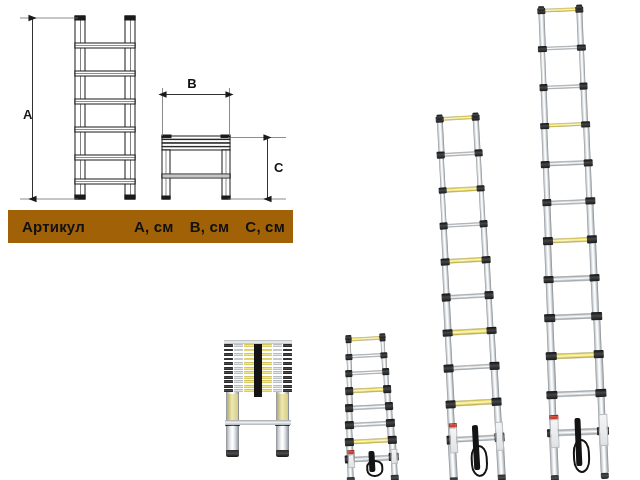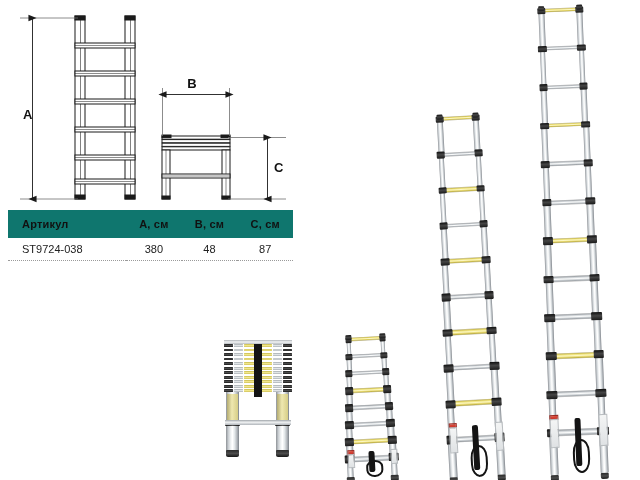--- a/index.html
+++ b/index.html
@@ -15,22 +15,22 @@
   
   .diagram{position:absolute;left:0;top:0;width:300px;height:210px;}
   .diagram svg{display:block;}
 
   
   .spec-table{
     position:absolute;left:8px;top:210px;width:285px;
     border-collapse:collapse;
   }
   .spec-table th{
-    background:#0f766e;
-    font-size:11px;font-weight:bold;color:#111;
+    background:#a16207;
+    font-size:15px;font-weight:bold;color:#111;
     padding:8px 0 8px 0;
     text-align:center;
     letter-spacing:.2px;
   }
   .spec-table th.art{text-align:left;padding-left:14px;width:104px;}
   .spec-table td{
     font-size:11px;color:#222;
     padding:5px 0 5px 0;
     text-align:center;
     background:#fff;
@@ -199,26 +199,20 @@
   <table class="spec-table">
     <thead>
       <tr>
         <th class="art">Артикул</th>
         <th>A, см</th>
         <th>B, см</th>
         <th>C, см</th>
       </tr>
     </thead>
     <tbody>
-      <tr>
-        <td class="art">ST9724-038</td>
-        <td>380</td>
-        <td>48</td>
-        <td>87</td>
-      </tr>
     </tbody>
   </table>
 
   <div class="photo" id="ph-collapsed" style="left:222px;top:338px;width:72px;height:120px;">
       <div class="rail-seg" style="left: 4px; top: 52px; width: 13px; height: 66px;"></div>
       <div class="collar" style="left: 3px; top: 82px; width: 15px; height: 6px;"></div>
       <div class="foot" style="left: 4px; top: 112px; width: 13px; height: 7px;"></div>
       <div style="position: absolute; left: 5px; top: 56px; width: 11px; height: 26px; background: linear-gradient(to right, rgb(180, 172, 114), rgb(239, 232, 176) 45%, rgb(214, 205, 134));"></div>
       <div class="rail-seg" style="left: 54px; top: 52px; width: 13px; height: 66px;"></div>
       <div class="collar" style="left: 53px; top: 82px; width: 15px; height: 6px;"></div>

